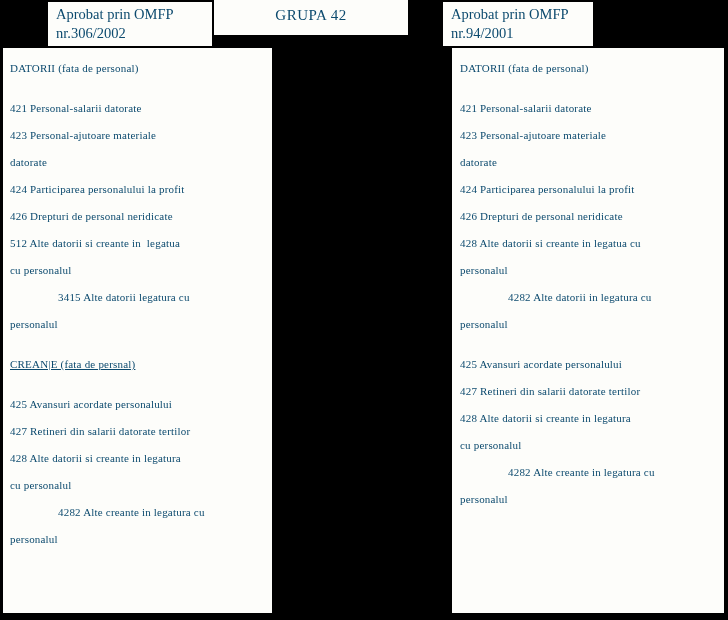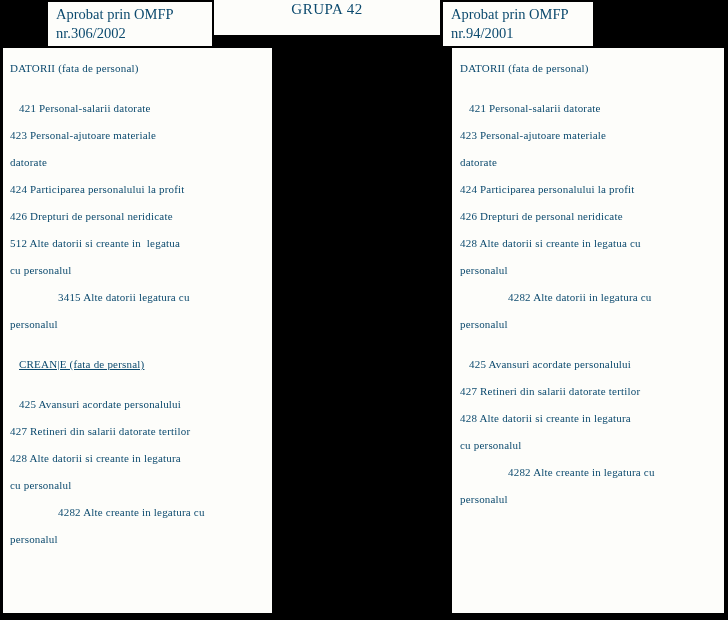--- a/index.html
+++ b/index.html
@@ -12,36 +12,36 @@
     color: #0c4a6e;
     overflow: hidden;
   }
   .box {
     position: absolute;
     background: #fdfdfa;
     box-sizing: border-box;
   }
   
   .top-left  { left: 48px;  top: 2px; width: 164px; height: 44px; padding: 3px 6px 0 8px; }
-  .top-center{ left: 214px; top: 0;   width: 226px; height: 35px; text-align: center; }
+  .top-center{ left: 214px; top: 0;   width: 194px; height: 35px; padding-top: 6px; text-align: center; }
   .top-right { left: 443px; top: 2px; width: 150px; height: 44px; padding: 3px 6px 0 8px; }
   .hdr-line { font-size: 14.5px; line-height: 19px; white-space: pre-wrap; }
   .hdr-title { font-size: 15px; line-height: 19px; letter-spacing: 0.5px; }
   
   .main-left  { left: 3px;   top: 48px; width: 269px; height: 565px; padding: 7px 4px 0 7px; }
   .main-right { left: 452px; top: 48px; width: 272px; height: 565px; padding: 7px 4px 0 8px; }
   .line {
     font-size: 11px;
     line-height: 27px;
     white-space: pre-wrap;
     letter-spacing: 0.2px;
   }
   .line.indent { padding-left: 48px; }
   .line.underline { text-decoration: underline; }
-  .line.gap { margin-top: 13px; margin-left: 9px; }
+  .line.gap { margin-top: 13px; }
 </style>
 </head>
 <body>
 
 <div class="canvas">
 
   <div class="box top-left">
     <div class="hdr-line">Aprobat prin OMFP</div>
     <div class="hdr-line">nr.306/2002</div>
   </div>

